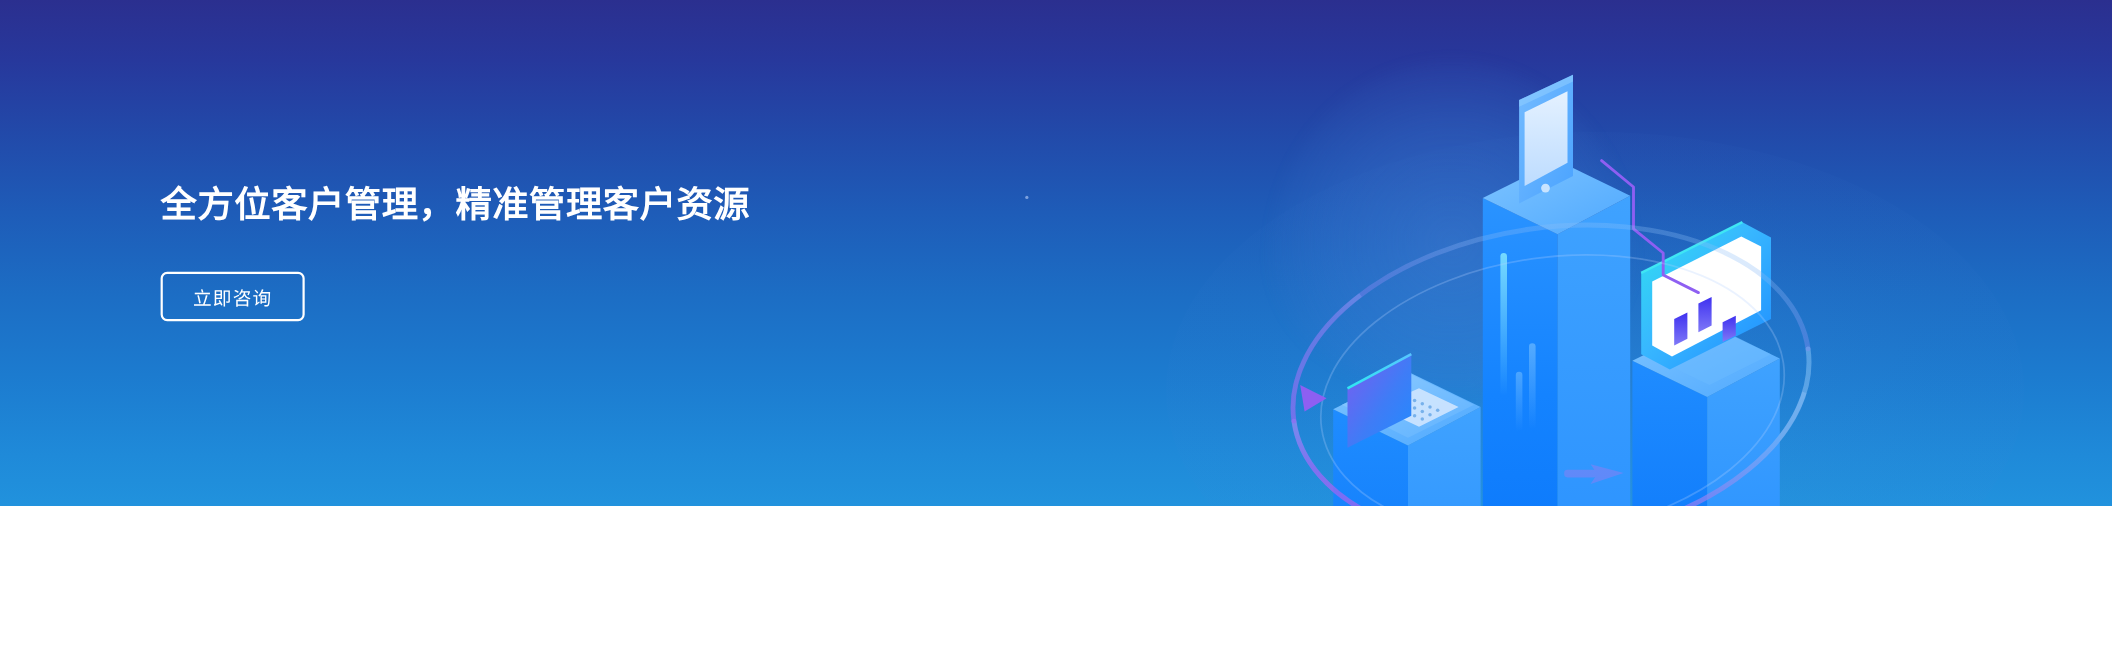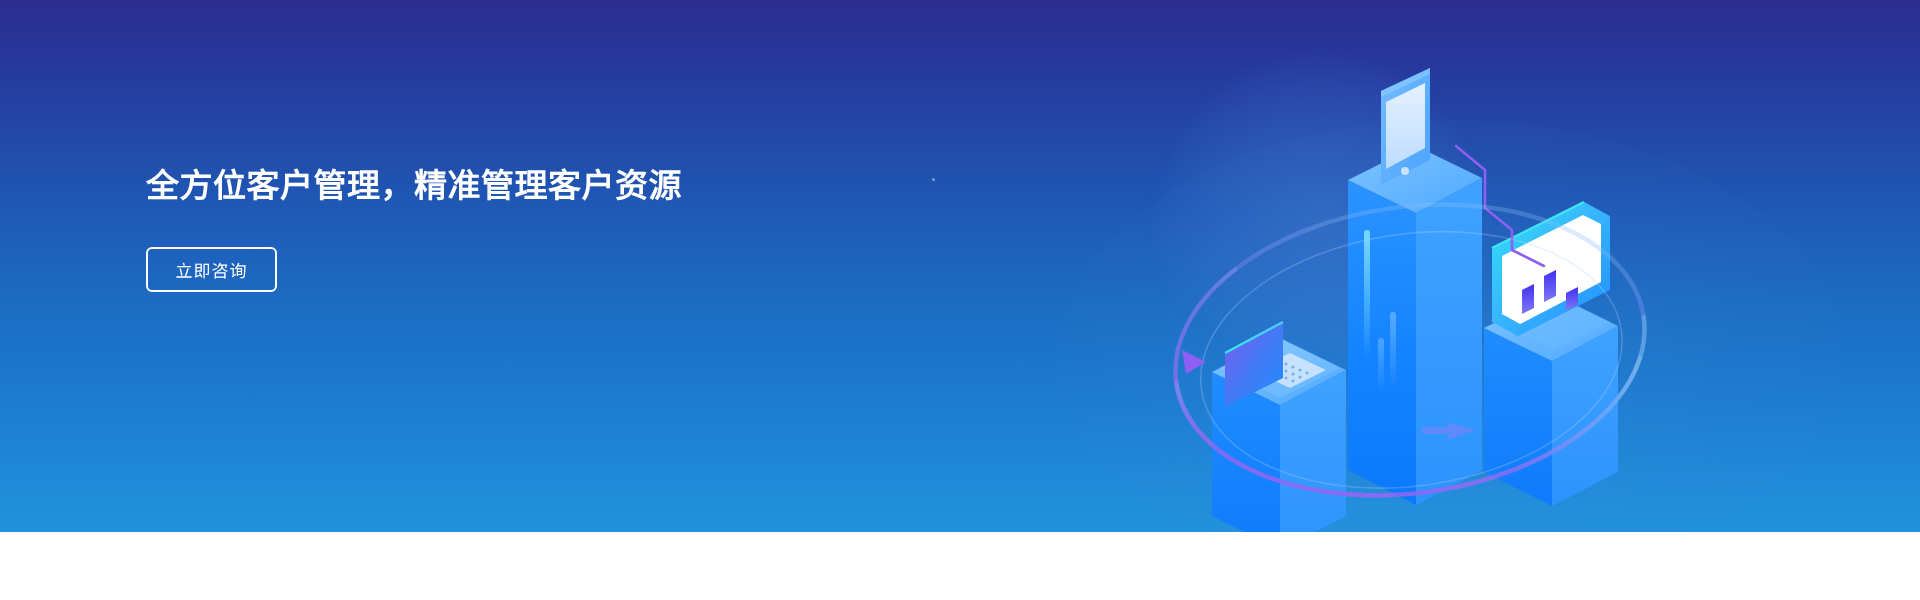--- a/index.html
+++ b/index.html
@@ -5,21 +5,21 @@
 <style>
   * { margin:0; padding:0; box-sizing:border-box; }
   html, body {
     width:1920px; height:600px;
     overflow:hidden;
     font-family:"Liberation Sans","DejaVu Sans",sans-serif;
   }
 
   .banner{
     position:relative;
-    width:1920px; height:532px;
+    width:1920px; height:460px;
     background:linear-gradient(180deg,
         #2b2f8f 0%,
         #27389c 12%,
         #2249a9 26%,
         #1e5cb8 42%,
         #1c6dc4 58%,
         #1c7bcf 74%,
         #1f8ad9 90%,
         #2192dd 100%);
     overflow:hidden;

